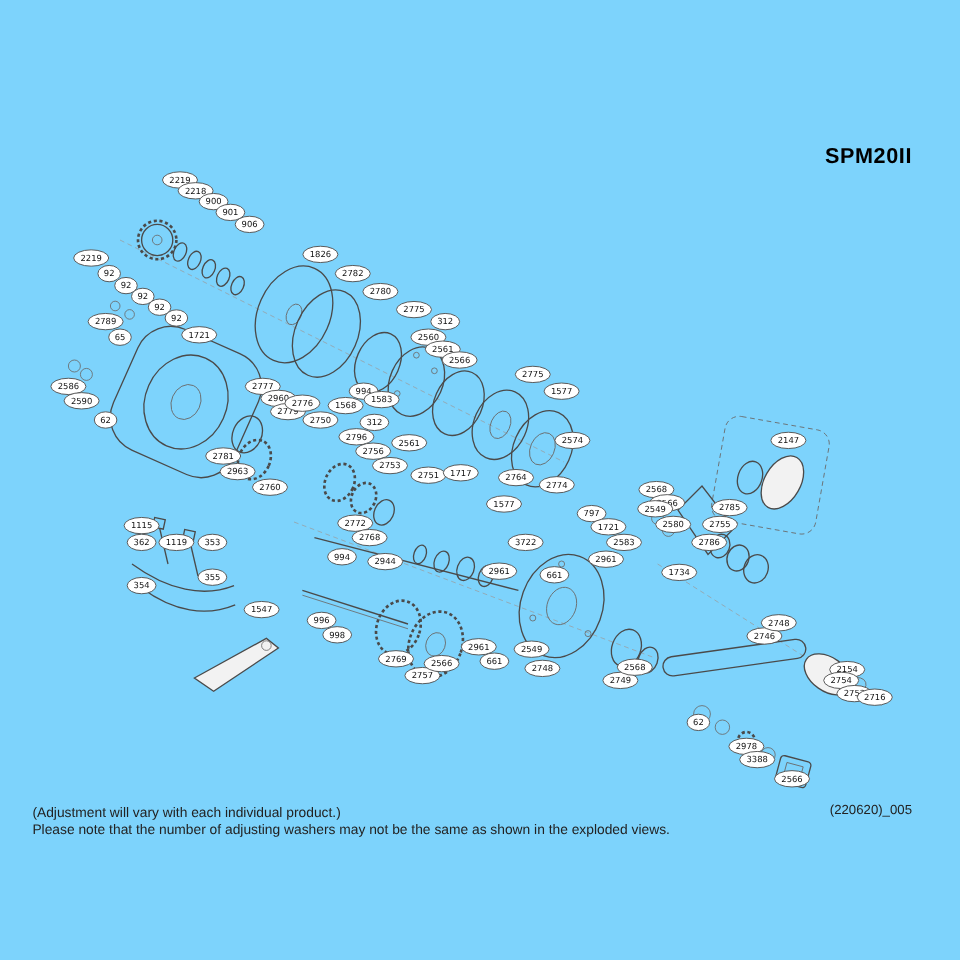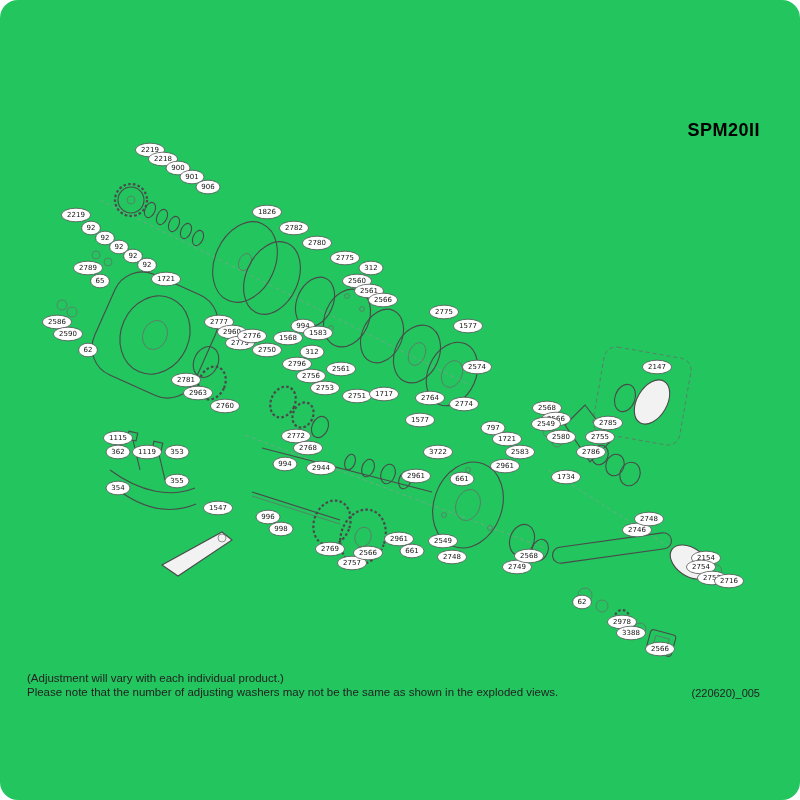--- a/index.html
+++ b/index.html
@@ -1,22 +1,22 @@
 <!DOCTYPE html>
 <html><head>
 <meta charset="utf-8">
 <style>
   html,body{margin:0;padding:0;background:#ffffff;}
   body{width:800px;height:800px;position:relative;overflow:hidden;
        font-family:"Liberation Sans","DejaVu Sans",sans-serif;color:#111;}
-  .page{position:absolute;inset:0;background:#22c55e;border-radius:18px;}
+  .page{position:absolute;inset:0;background:#7dd3fc;}
   .diagram-title{position:absolute;top:120px;right:40px;font-size:18px;font-weight:bold;
        letter-spacing:0.5px;color:#000;}
   .footer-note{position:absolute;left:27px;top:671px;font-size:11.5px;line-height:14px;color:#222;}
-  .doc-code{position:absolute;right:40px;top:687px;font-size:11px;color:#222;}
+  .doc-code{position:absolute;right:40px;top:669px;font-size:11px;color:#222;}
   svg{position:absolute;left:0;top:0;}
   .art{stroke:#4a4a4a;fill:none;stroke-width:1.1;}
   .art-thin{stroke:#6a6a6a;fill:none;stroke-width:0.7;}
   .art-fill{stroke:#4a4a4a;fill:#f2f2f2;stroke-width:1.1;}
   .axis{stroke:#9a9a9a;stroke-width:0.6;stroke-dasharray:4 3;fill:none;}
   .gear{stroke:#4a4a4a;fill:none;stroke-width:2.2;stroke-dasharray:2.6 2.2;}
   .co-ellipse{fill:#ffffff;stroke:#555;stroke-width:0.8;}
   .co-text{font-family:"DejaVu Sans",sans-serif;font-size:7px;fill:#111;text-anchor:middle;}
 </style>
 </head>

